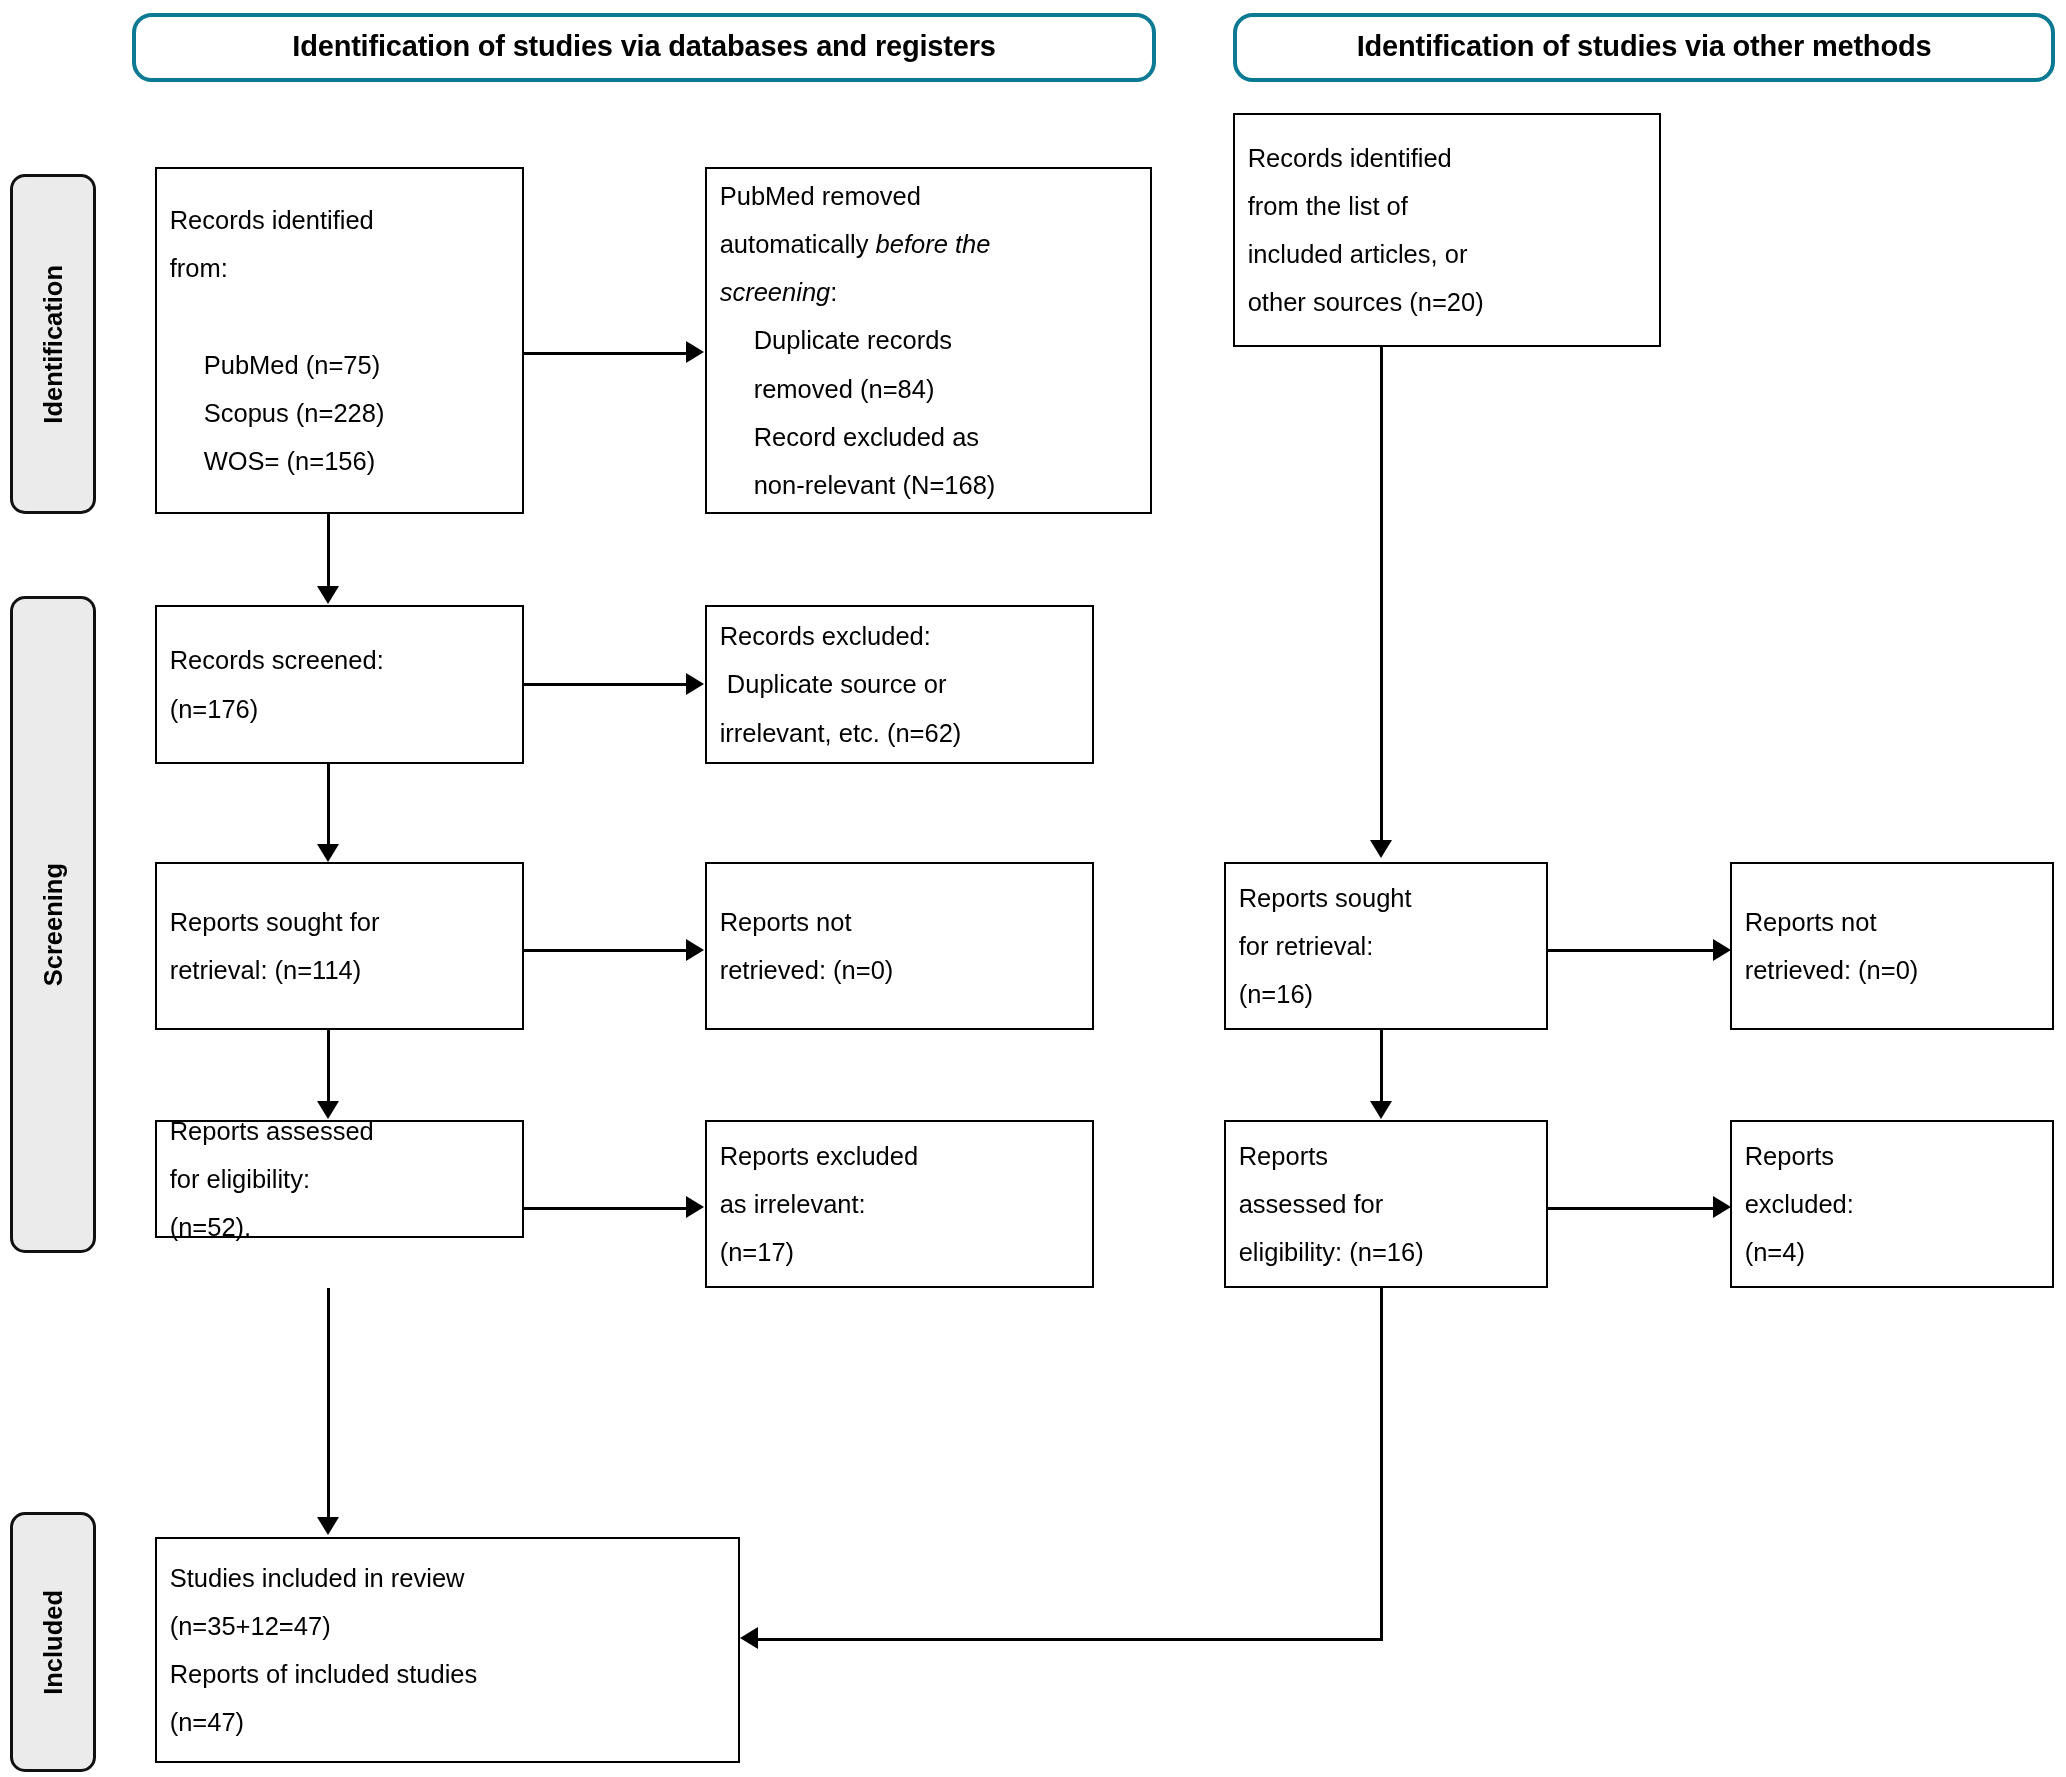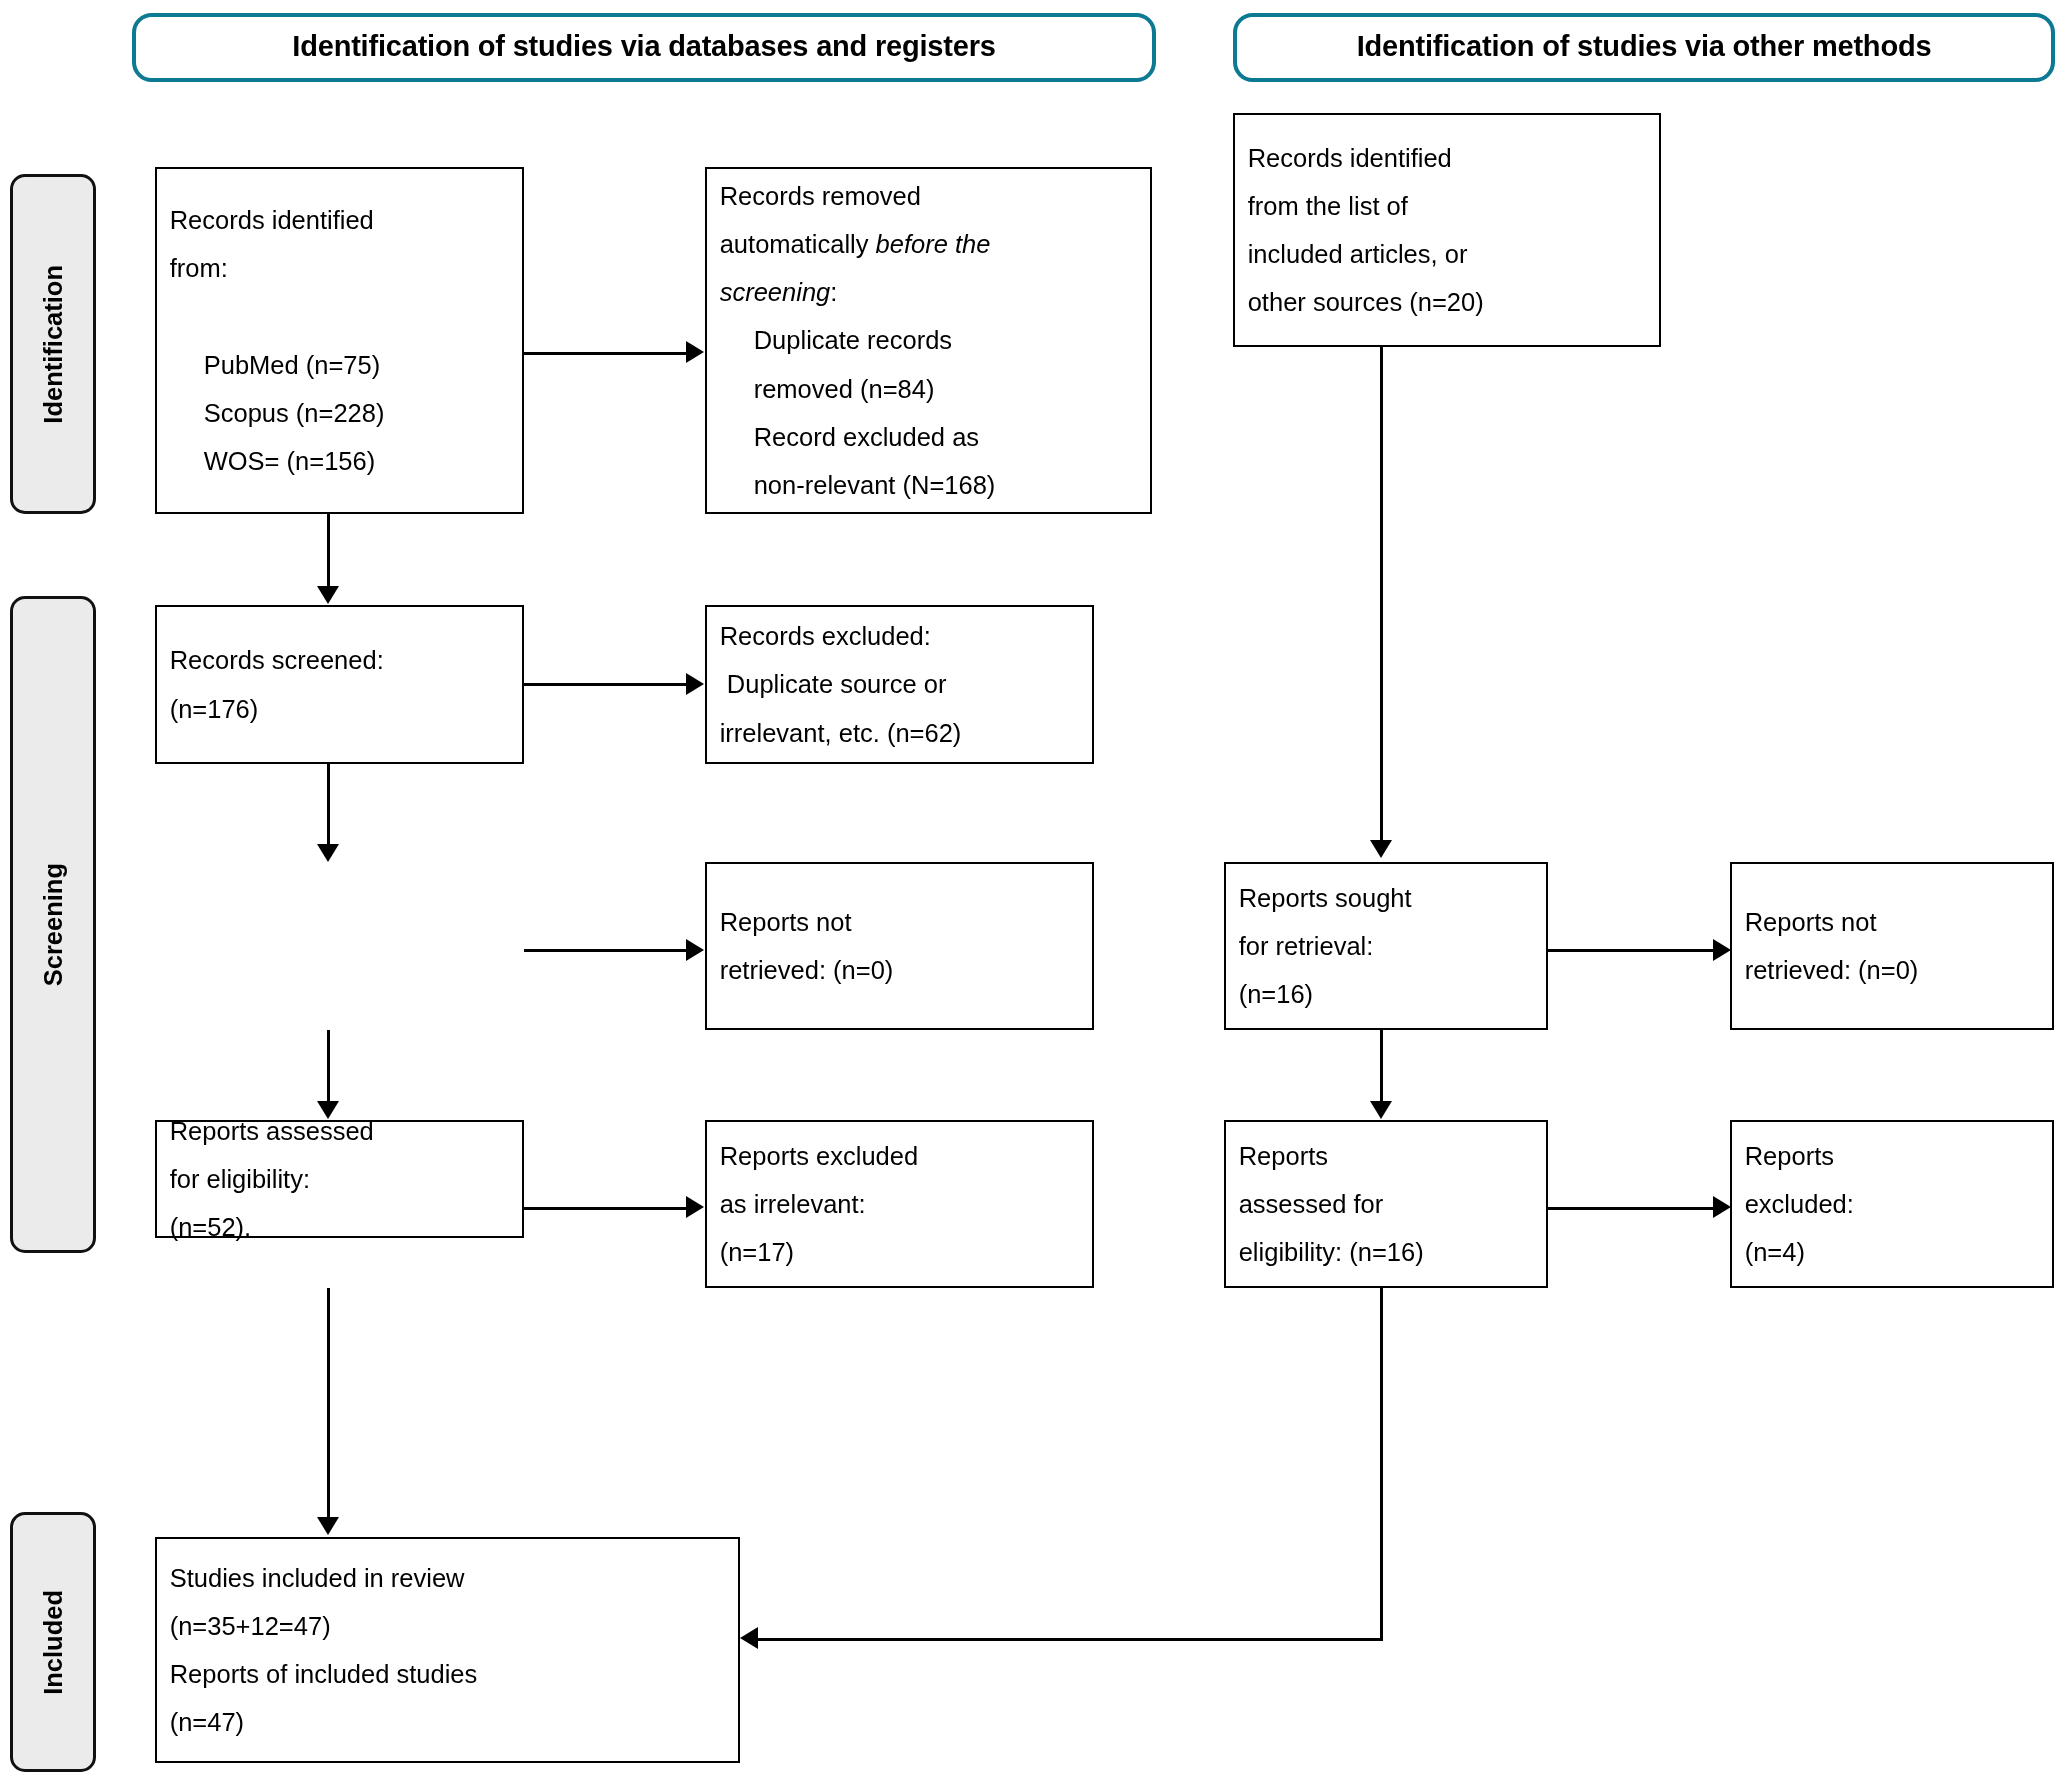--- a/index.html
+++ b/index.html
@@ -135,40 +135,44 @@
   <div class="box" style="left:155px; top:167px; width:369px; height:347px;">
     <span class="ln">Records identified</span>
     <span class="ln">from:</span>
     <span class="ln"> </span>
     <span class="ind">PubMed (n=75)</span>
     <span class="ind">Scopus (n=228)</span>
     <span class="ind">WOS= (n=156)</span>
   </div>
 
   <div class="box" style="left:705px; top:167px; width:447px; height:347px;">
-    <span class="ln">Records removed</span>
+    <span class="ln">PubMed removed</span>
     <span class="ln"><span>automatically </span><span class="it">before the</span></span>
     <span class="ln"><span class="it">screening</span><span>:</span></span>
     <span class="ind">Duplicate records</span>
     <span class="ind">removed (n=84)</span>
     <span class="ind">Record excluded as</span>
     <span class="ind">non-relevant (N=168)</span>
   </div>
 
   <div class="box" style="left:155px; top:605px; width:369px; height:159px;">
     <span class="ln">Records screened:</span>
     <span class="ln">(n=176)</span>
   </div>
 
   <div class="box" style="left:705px; top:605px; width:389px; height:159px;">
     <span class="ln">Records excluded:</span>
     <span class="ln"> Duplicate source or</span>
     <span class="ln">irrelevant, etc. (n=62)</span>
   </div>
 
+  <div class="box" style="left:155px; top:862px; width:369px; height:168px;">
+    <span class="ln">Reports sought for</span>
+    <span class="ln">retrieval: (n=114)</span>
+  </div>
 
   <div class="box" style="left:705px; top:862px; width:389px; height:168px;">
     <span class="ln">Reports not</span>
     <span class="ln">retrieved: (n=0)</span>
   </div>
 
   <div class="box" style="left:155px; top:1120px; width:369px; height:118px;">
     <span class="ln">Reports assessed</span>
     <span class="ln">for eligibility:</span>
     <span class="ln">(n=52).</span>

